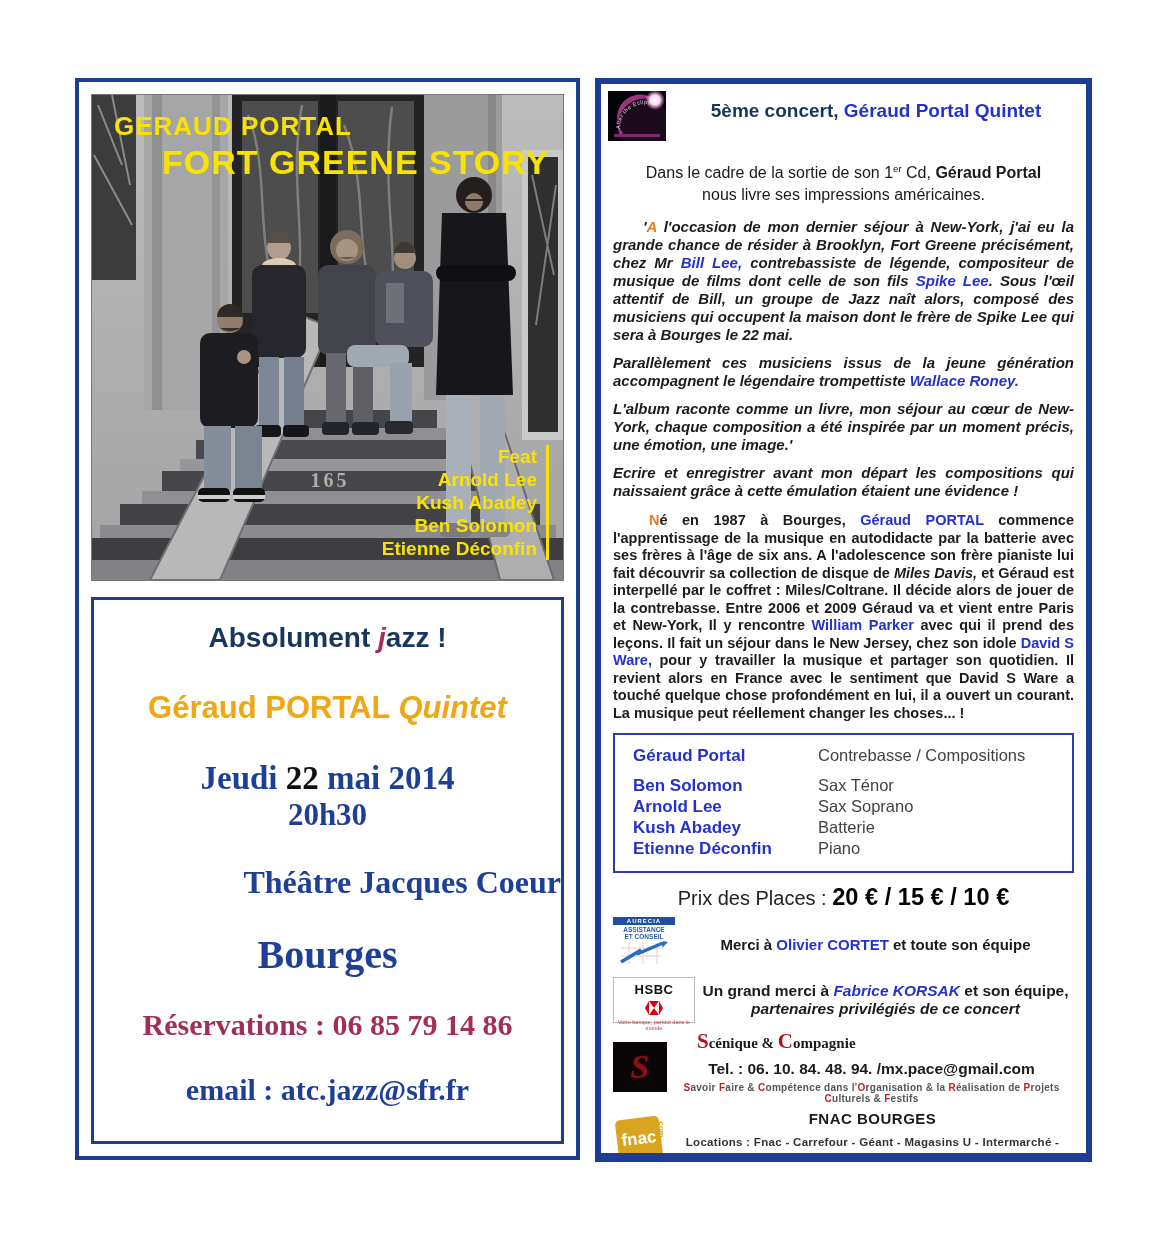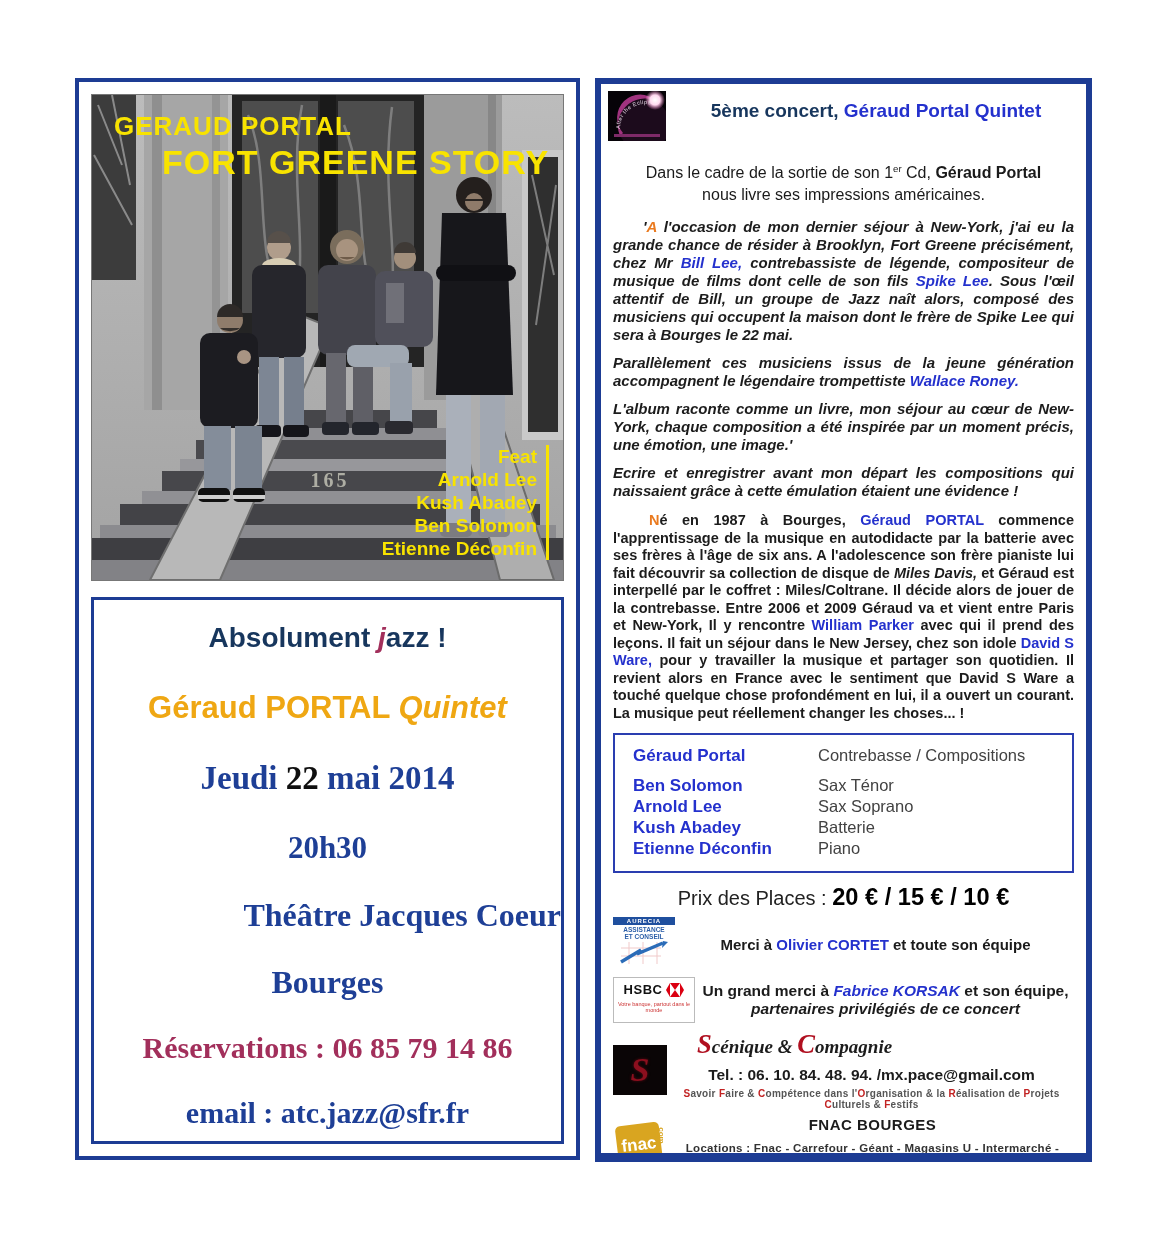--- a/index.html
+++ b/index.html
@@ -18,23 +18,23 @@
                font-size:34px;letter-spacing:1px;margin-left:48px;}
   .feat-block{position:absolute;right:14px;bottom:20px;text-align:right;padding-right:9px;
               border-right:3px solid #f8e300;color:#f8e300;font-weight:700;font-size:19px;
               line-height:23px;}
   .info-box{position:absolute;left:12px;top:515px;width:473px;height:547px;
             border:3px solid #1d3c94;box-sizing:border-box;text-align:center;}
   .tagline{margin-top:22px;font-size:28px;font-weight:700;color:#1b3a8c;}
   .band-name{margin-top:36px;font-size:31px;font-weight:700;color:#efa713;}
   .serif-line{font-family:"Liberation Serif",serif;font-weight:700;color:#1e3f96;}
   .date-line{margin-top:34px;font-size:33px;}
-  .time-line{margin-top:33px;font-size:31px;}
+  .time-line{font-size:31px;}
   .venue-line{margin-top:31px;font-size:32px;text-align:right;}
-  .city-line{margin-top:30px;font-size:32px;}
+  .city-line{margin-top:30px;font-size:40px;}
   .resa-line{margin-top:30px;font-size:30px;color:#a22f5b;}
   .email-line{margin-top:31px;font-size:30px;}
 
   
   .right-panel{position:absolute;left:595px;top:78px;width:497px;height:1084px;
                border:6px solid #1d3c94;border-bottom-width:9px;box-sizing:border-box;
                background:#fff;overflow:hidden;color:#1b1b1b;}
   .rp-header{position:relative;min-height:58px;}
   .eclipse-logo{position:absolute;left:7px;top:7px;width:58px;height:50px;}
   .rp-title{margin:0 10px 0 75px;padding-top:16px;text-align:center;
@@ -50,34 +50,34 @@
   .lineup-row:first-child{margin-bottom:9px;}
   .lineup-name{width:185px;font-weight:700;color:#2431cd;font-size:17px;}
   .lineup-role{color:#424242;font-size:16.5px;}
   .prices{margin-top:11px;text-align:center;font-size:20px;color:#222;}
   .sponsor{display:flex;align-items:center;margin:6px 10px 0 12px;justify-content:space-between;}
   .sponsor .s-logo{flex:0 0 auto;}
   .sponsor .s-text{flex:1;text-align:center;}
   .merci-line{font-size:15px;font-weight:700;}
   .hsbc-l1{font-size:15.5px;font-weight:700;}
   .hsbc-l2{font-size:15.5px;font-weight:700;font-style:italic;}
-  .scenique-title{font-family:"Liberation Serif",serif;font-style:italic;font-weight:700;
-                  font-size:19px;text-align:left;margin-left:30px;}
+  .scenique-title{font-family:"Liberation Serif",serif;font-weight:700;
+                  font-size:15px;text-align:left;margin-left:30px;}
   .scenique-tel{font-size:15.5px;font-weight:700;margin-top:6px;}
   .scenique-tag{font-size:10px;font-weight:700;color:#555;margin-top:4px;letter-spacing:.3px;}
   .fnac-title{font-size:15px;font-weight:700;letter-spacing:.5px;}
   .fnac-line{font-size:11.5px;font-weight:700;color:#333;margin-top:9px;letter-spacing:.3px;}
 
   
   .aurecia-logo{width:62px;height:54px;background:#fff;font-weight:700;text-align:center;}
   .aurecia-bar{background:#1f4f9e;color:#fff;font-size:6px;letter-spacing:1px;padding:1px 0;}
   .aurecia-sub{color:#2b5ea8;font-size:6.5px;line-height:7px;margin-top:1px;}
   .hsbc-logo{width:82px;height:46px;border:1px solid #bbb;box-sizing:border-box;background:#fff;
              text-align:center;padding-top:4px;}
-  .hsbc-row{display:flex;align-items:center;justify-content:center;gap:4px;}
+  .hsbc-row{display:flex;align-items:center;justify-content:center;gap:4px;flex-direction:column;}
   .hsbc-word{font-size:13px;font-weight:700;color:#111;letter-spacing:.5px;}
   .hsbc-tagline{font-size:5.5px;color:#c33;margin-top:4px;}
   .scenique-logo{width:54px;height:50px;background:#0a0506;display:flex;align-items:center;
                  justify-content:center;}
   .scenique-logo span{color:#8c0f1e;font-family:"Liberation Serif",serif;font-style:italic;
                       font-weight:700;font-size:34px;text-shadow:0 0 3px #5a0a12;}
   .fnac-logo{width:56px;height:54px;position:relative;}
   .fnac-tile{position:absolute;left:4px;top:5px;width:44px;height:42px;background:#d9a520;
              border-radius:5px;transform:rotate(-7deg);display:flex;align-items:center;
              justify-content:center;color:#fff;font-weight:700;font-size:17px;}

